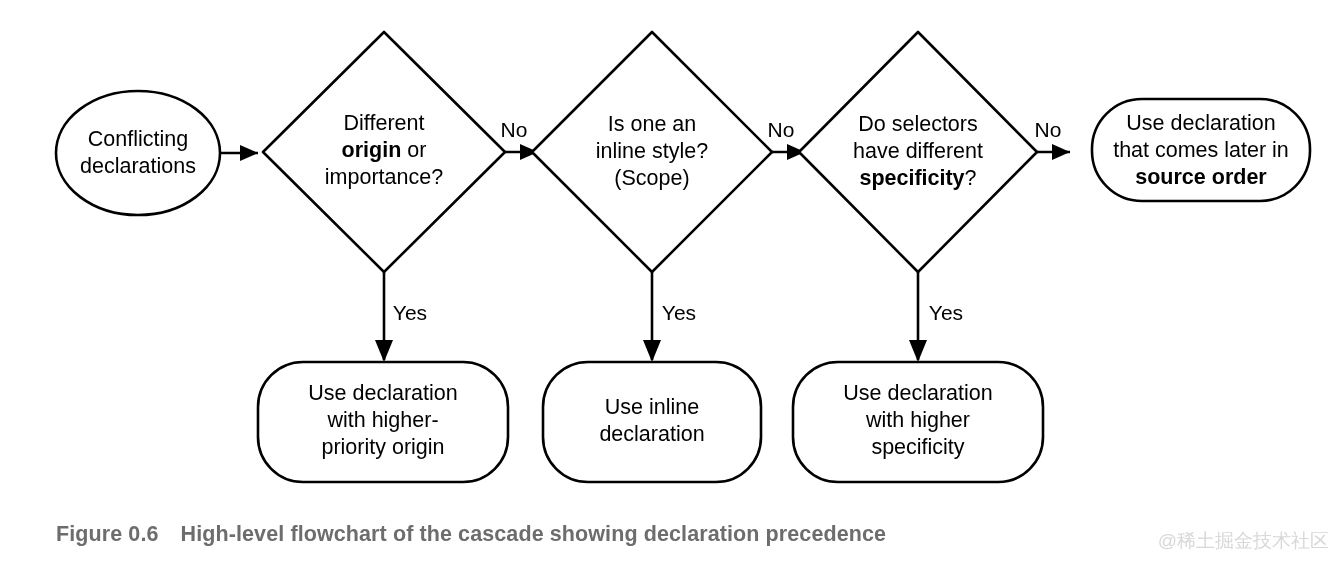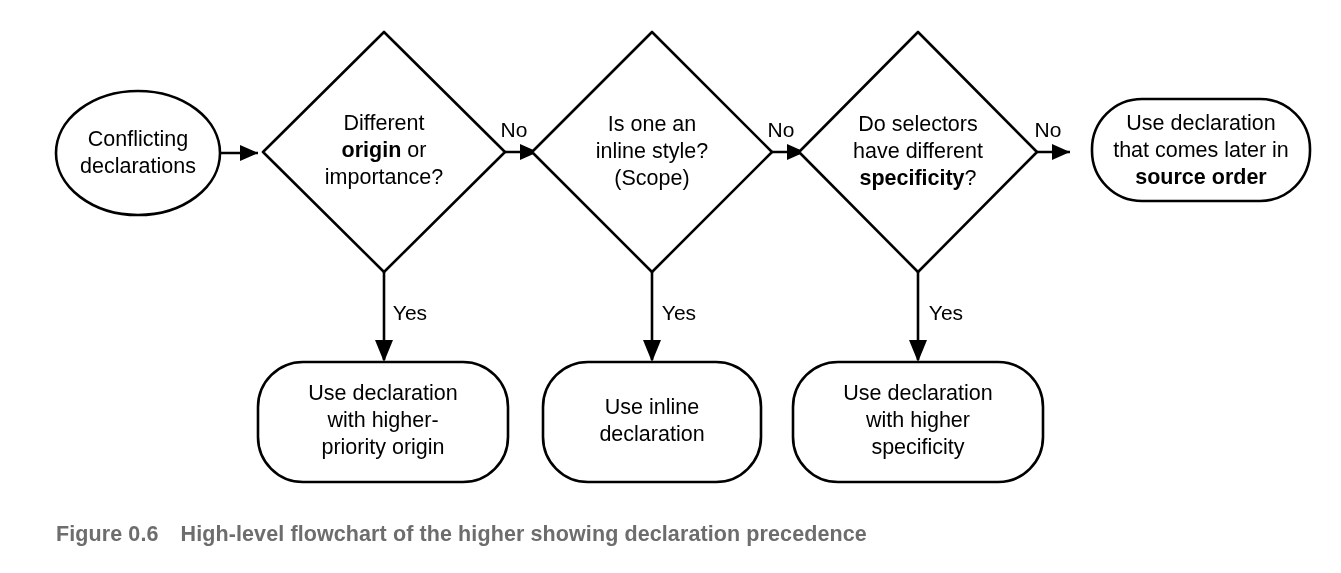--- a/index.html
+++ b/index.html
@@ -182,17 +182,18 @@
     <g>
       <rect class="shape" x="793" y="362" rx="45" ry="45" width="250" height="120"></rect>
       <text class="node-text" x="918" y="394">Use declaration</text>
       <text class="node-text" x="918" y="421">with higher</text>
       <text class="node-text" x="918" y="448">specificity</text>
     </g>
 
   </svg>
 
   <div class="caption">
-    <span class="cap-num">Figure 0.6</span><span>High-level flowchart of the higher showing declaration precedence</span>
+    <span class="cap-num">Figure 0.6</span><span>High-level flowchart of the cascade showing declaration precedence</span>
   </div>
 
+  <div class="watermark">@稀土掘金技术社区</div>
 
 </div>
 
 </body></html>

